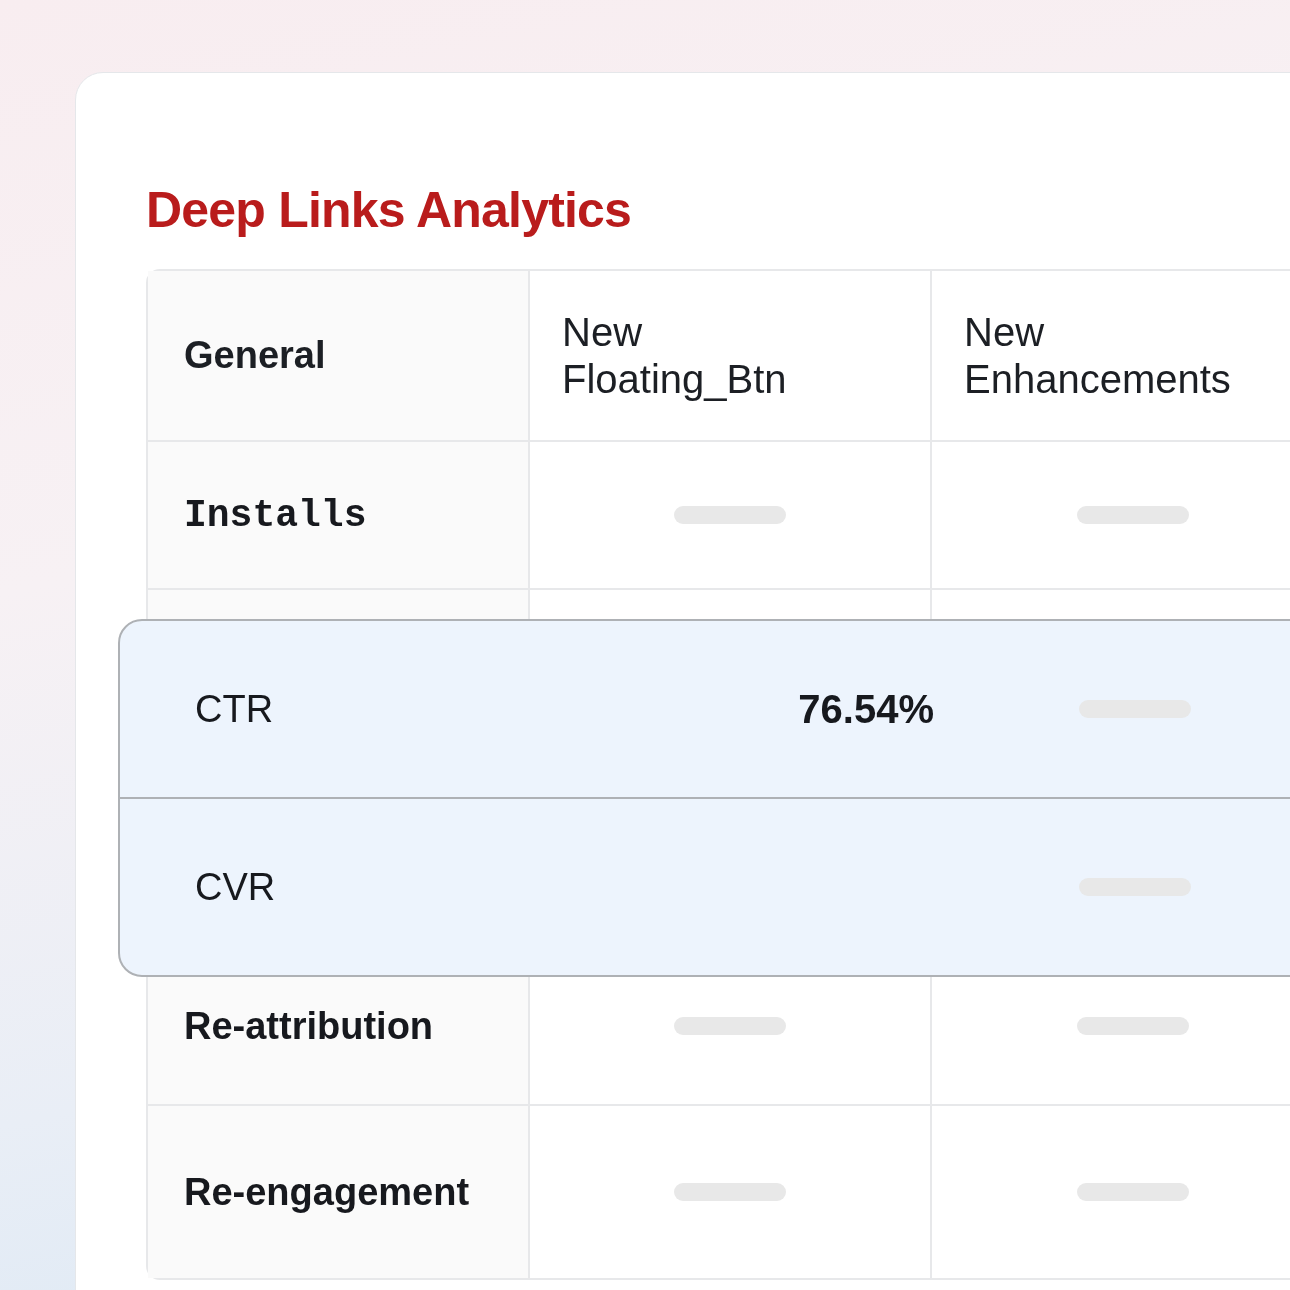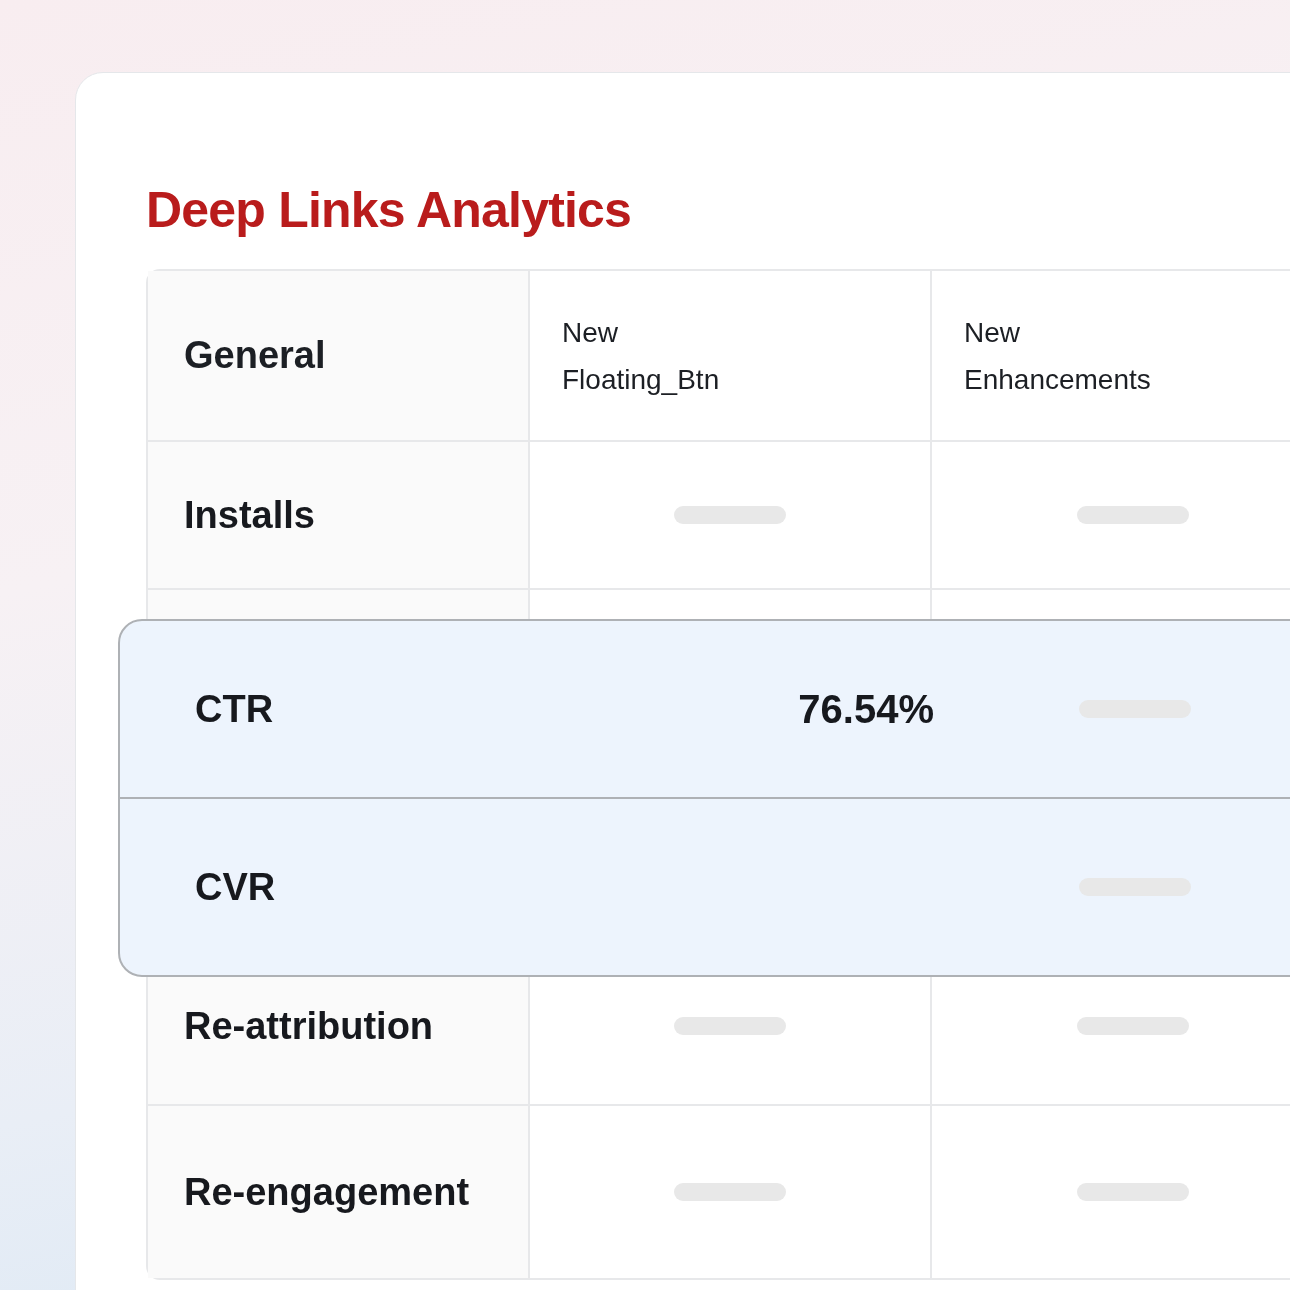--- a/index.html
+++ b/index.html
@@ -56,27 +56,27 @@
     box-sizing: border-box;
     background: #ffffff;
   }
   .cell.col3 { border-right: none; }
   .cell.col1 { background: #fafafa; padding-left: 36px; }
   .cell.head2, .cell.head3 { padding-left: 32px; }
   .cell.center { justify-content: center; padding-left: 0; }
   .cell.lastrow { border-bottom: none; }
 
   .h-head    { height: 171px; }
-  .h-row     { height: 148px; }
+  .h-row     { height: 148px; font-family: Liberation Mono, monospace; }
   .h-spacer  { height: 358px; }
   .h-reattr  { height: 158px; }
   .h-reeng   { height: 172px; }
 
   .head-text {
-    font-size: 28px;
+    font-size: 40px;
     line-height: 47px;
     color: #1c1f24;
     white-space: pre-line;
   }
   .head-text.bold { font-weight: 700; font-size: 38px; }
 
   .row-label {
     font-size: 38px;
     font-weight: 700;
     color: #17191e;
@@ -105,21 +105,21 @@
   }
   .hl-divider {
     height: 2px;
     background: var(--highlight-border, #aeb1b5);
   }
   .hl-label {
     position: absolute;
     left: 75px; top: 50%;
     transform: translateY(-50%);
     font-size: 38px;
-    font-weight: 700;
+    font-weight: 400;
     color: #17191e;
     white-space: nowrap;
   }
   .hl-value {
     position: absolute;
     left: 412px; top: 50%;
     transform: translateY(-50%);
     width: 402px;
     text-align: right;
     font-size: 40px;

